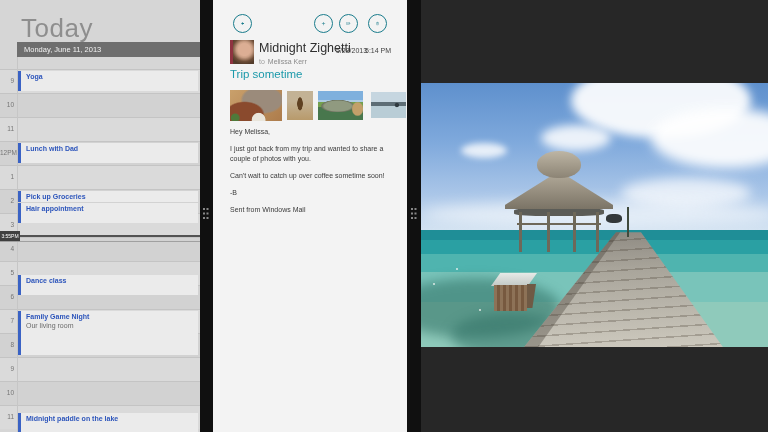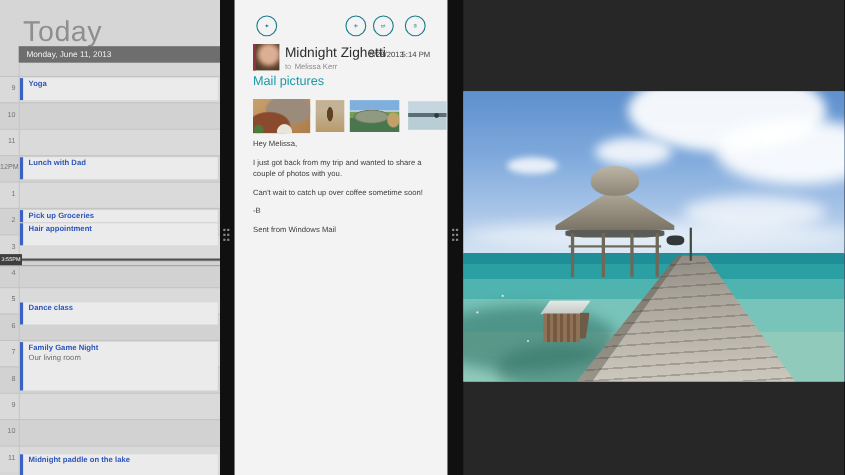--- a/index.html
+++ b/index.html
@@ -228,21 +228,21 @@
       </svg>
     </button>
 
     <div class="avatar" data-interactable="false"></div>
     <div class="sender-name" data-interactable="false">Midnight Zighetti</div>
     <div class="mail-date" data-interactable="false">5/28/2013</div>
     <div class="mail-time" data-interactable="false">5:14 PM</div>
     <div class="to-line" data-interactable="false">
       <span data-interactable="false">to</span><span class="recipient" data-interactable="false">Melissa Kerr</span>
     </div>
-    <div class="subject" data-interactable="false">Mail pictures</div>
+    <div class="subject" data-interactable="false">Trip sometime</div>
 
     <div class="thumbs" data-interactable="false">
       <div class="thumb thumb-elephant" data-interactable="true" title="elephant photo"></div>
       <div class="thumb thumb-giraffe" data-interactable="true" title="giraffe photo"></div>
       <div class="thumb thumb-hippo" data-interactable="true" title="hippo photo"></div>
       <div class="thumb thumb-beach" data-interactable="true" title="beach photo"></div>
     </div>
 
     <div class="mail-body" data-interactable="false">
         <p data-interactable="false">Hey Melissa,</p>

